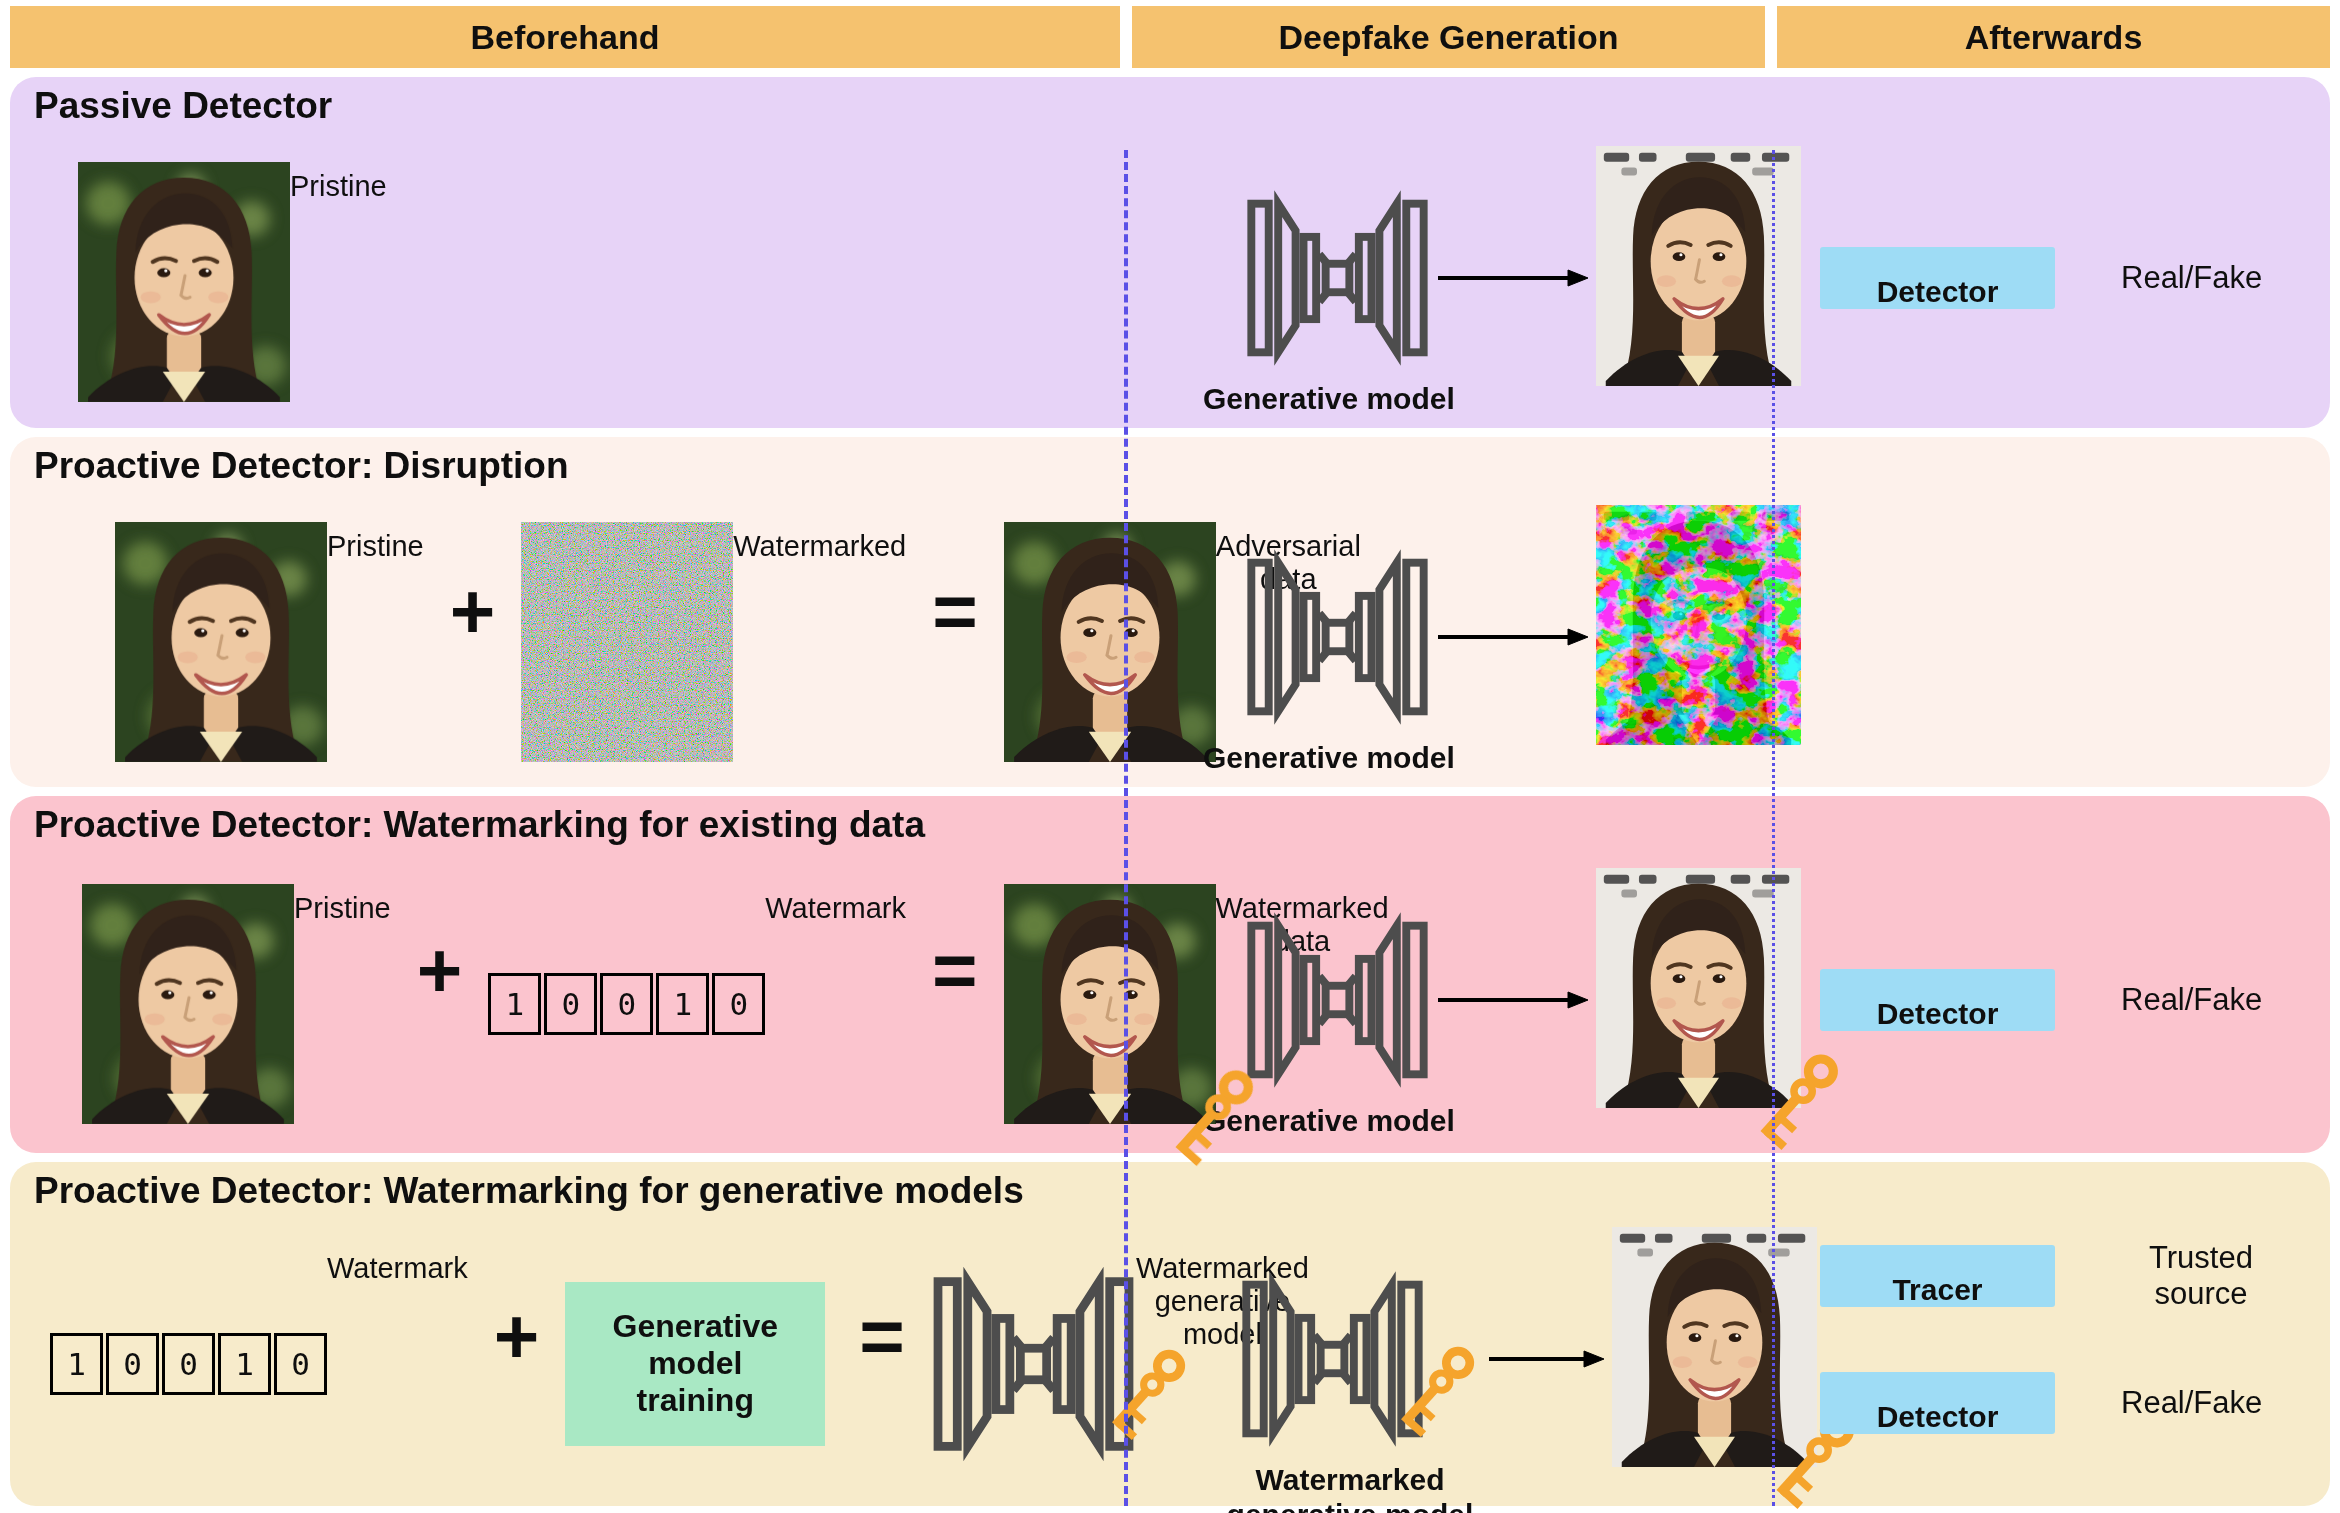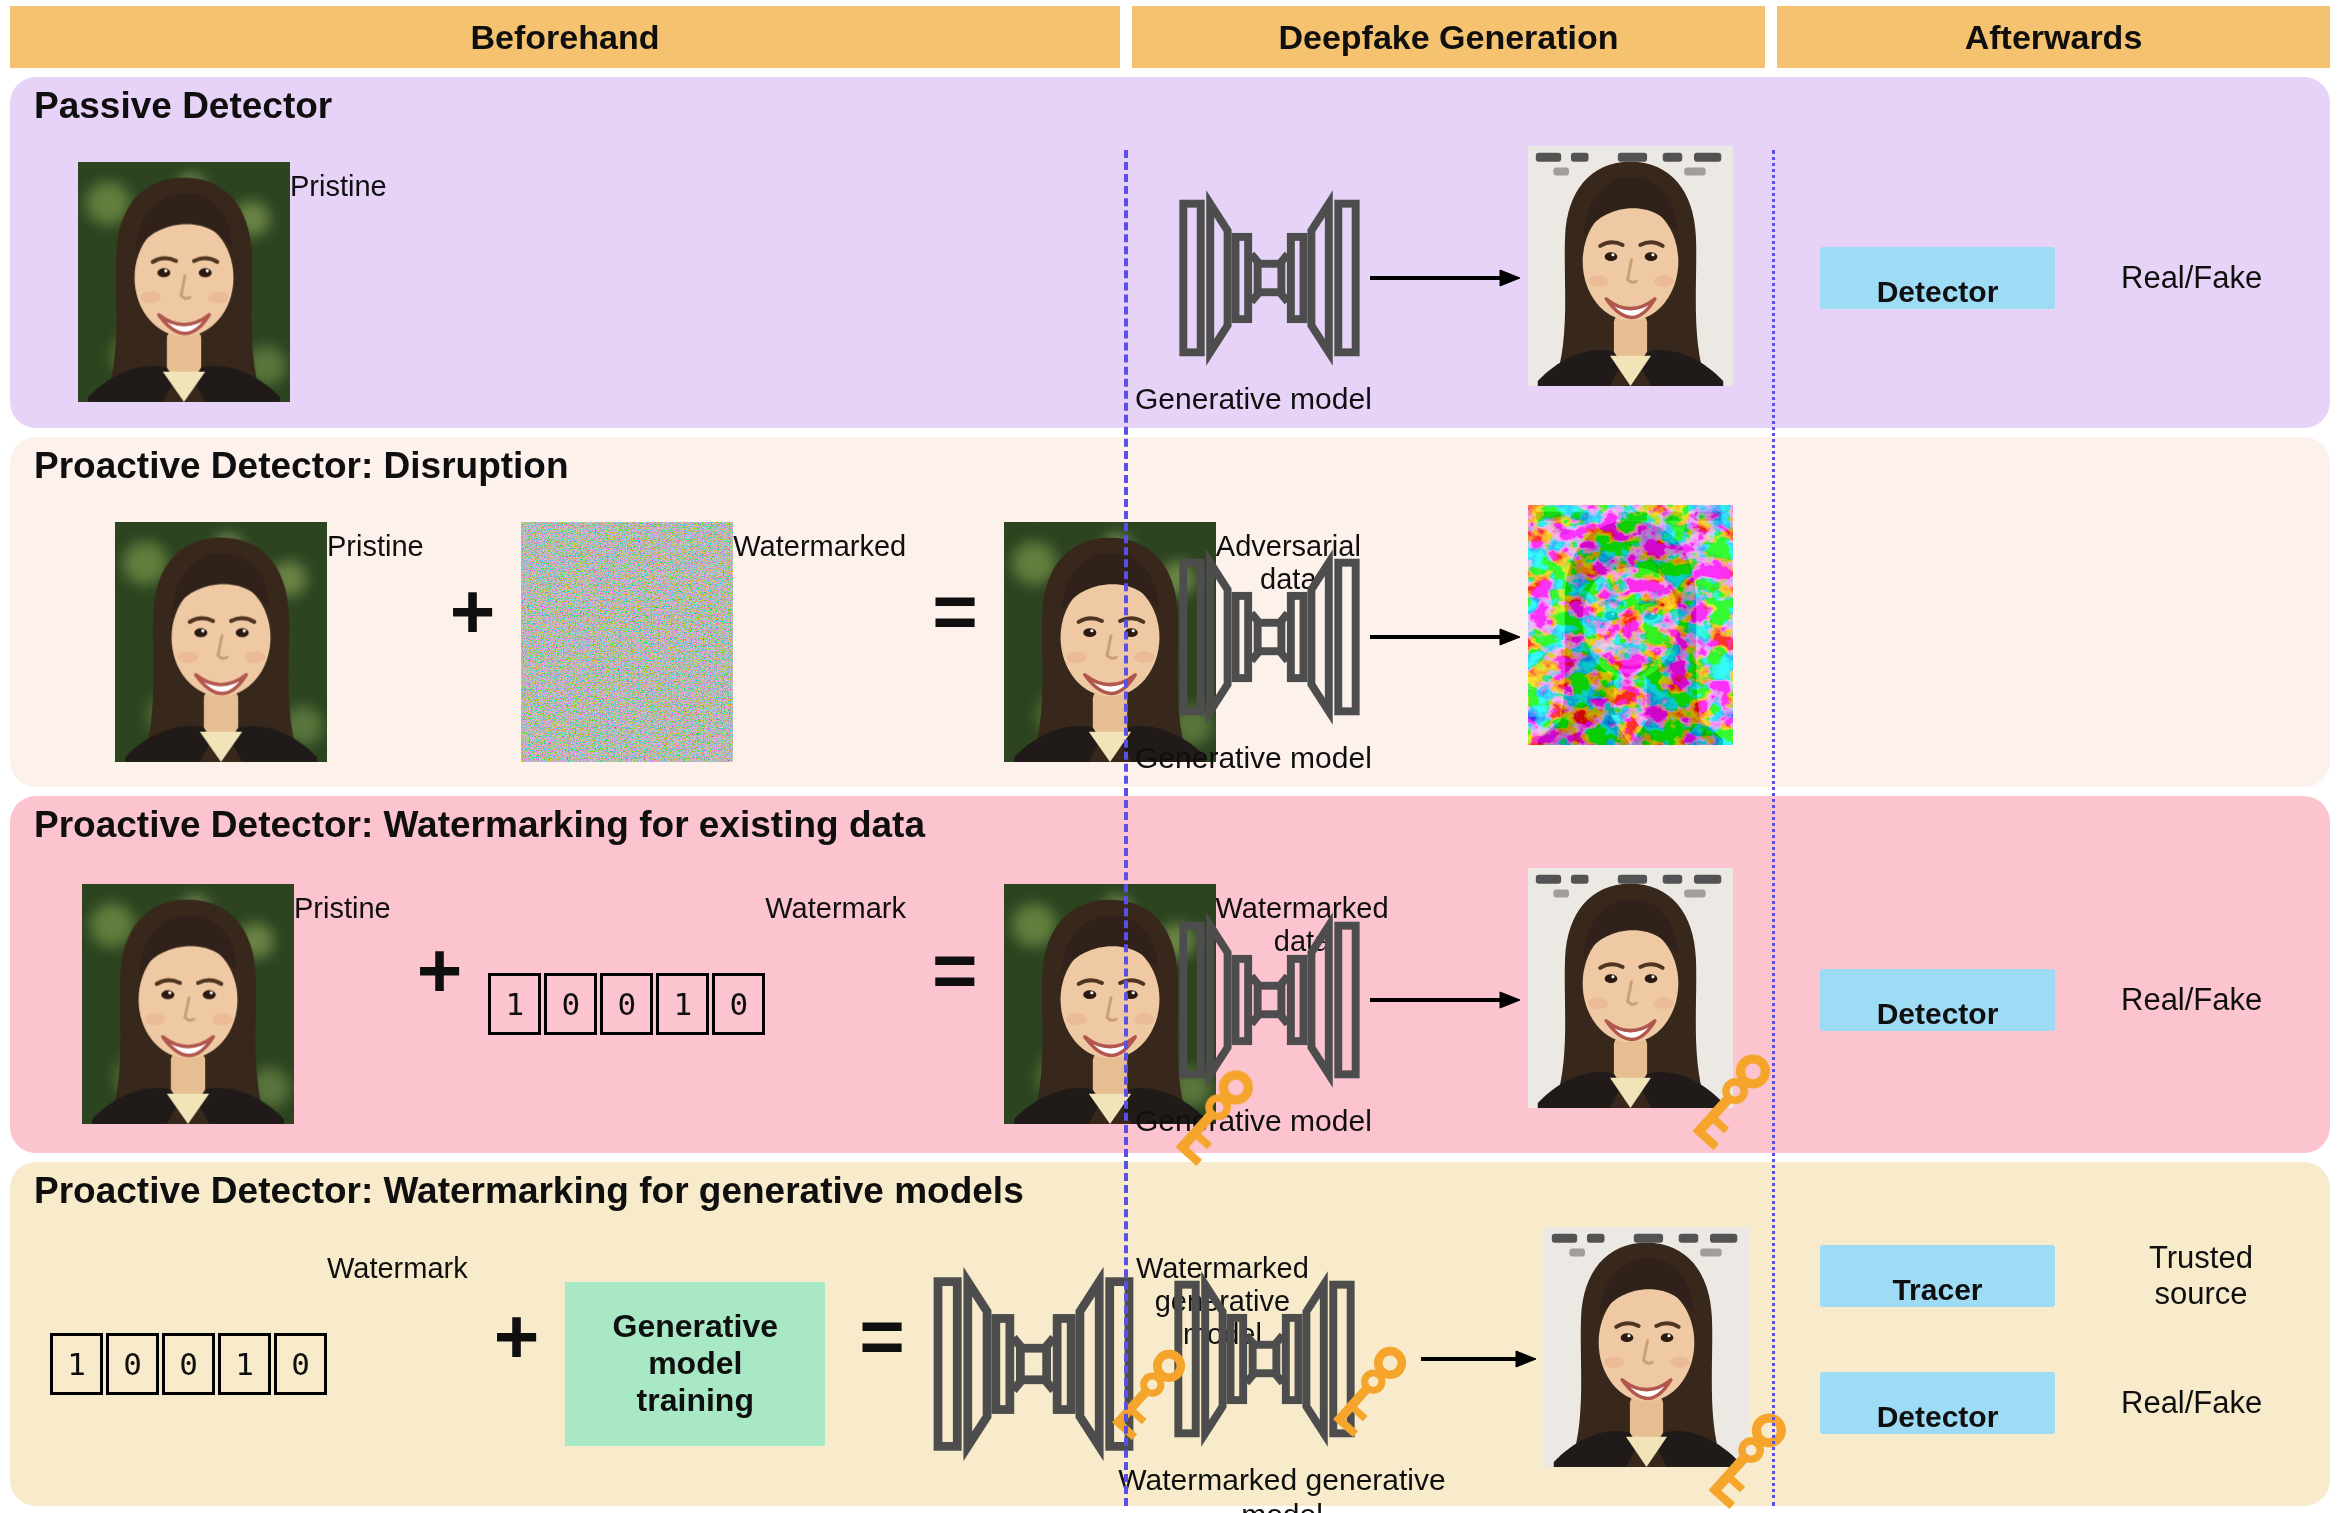--- a/index.html
+++ b/index.html
@@ -22,21 +22,21 @@
   
   .row{position:absolute;left:10px;width:2320px;border-radius:26px;}
   .row1{top:77px;height:351px;background:var(--row1-bg);}
   .row2{top:437px;height:350px;background:var(--row2-bg);}
   .row3{top:796px;height:357px;background:var(--row3-bg);}
   .row4{top:1162px;height:344px;background:var(--row4-bg);}
   .row-title{position:absolute;top:8px;left:24px;font-size:37px;font-weight:bold;white-space:nowrap;}
 
   .col{position:absolute;top:50px;bottom:0;display:flex;align-items:center;}
   .col-before{left:0;width:1116px;}
-  .col-gen{left:1092px;width:649px;padding-left:75px;}
+  .col-gen{left:1160px;width:649px;padding-left:75px;font-weight:bold;}
   .col-after{left:1765px;width:555px;padding-left:45px;}
   .row1 .col-before{padding-left:68px;}
   .row2 .col-before{padding-left:105px;}
   .row3 .col-before{padding-left:72px;}
   .row4 .col-before{padding-left:40px;}
   .row4 .col-gen{padding-left:70px;}
 
   
   .sep-dashed{position:absolute;left:1124px;top:150px;height:1356px;width:0;
               border-left:4px dashed var(--separator-color);z-index:6;}

